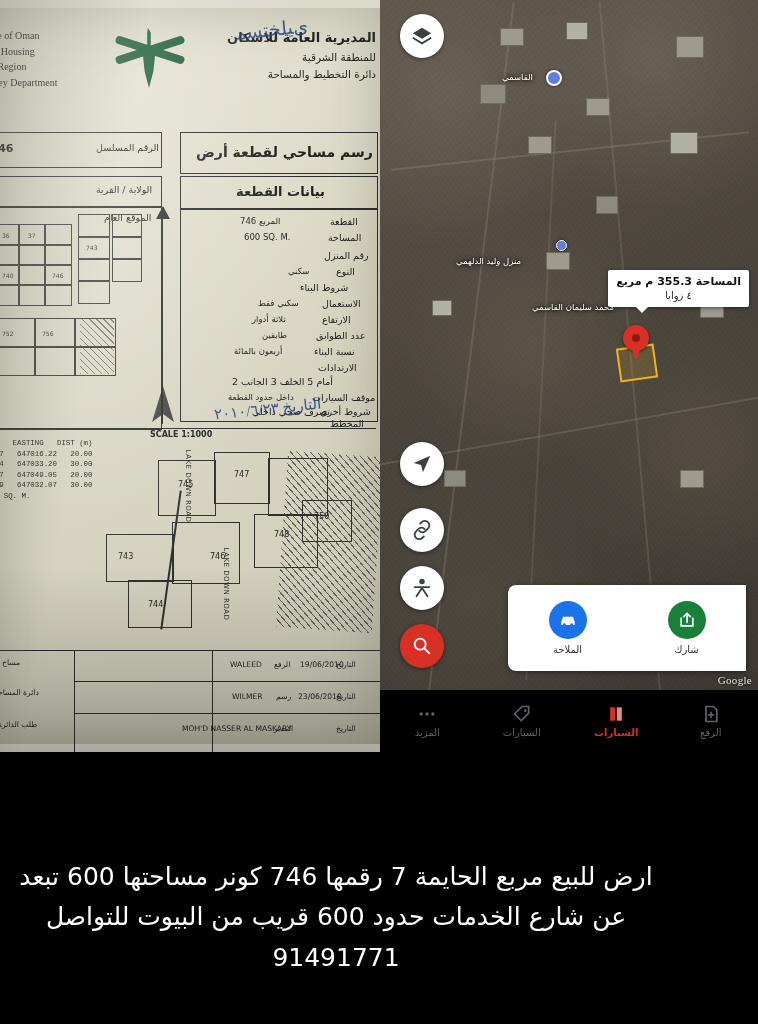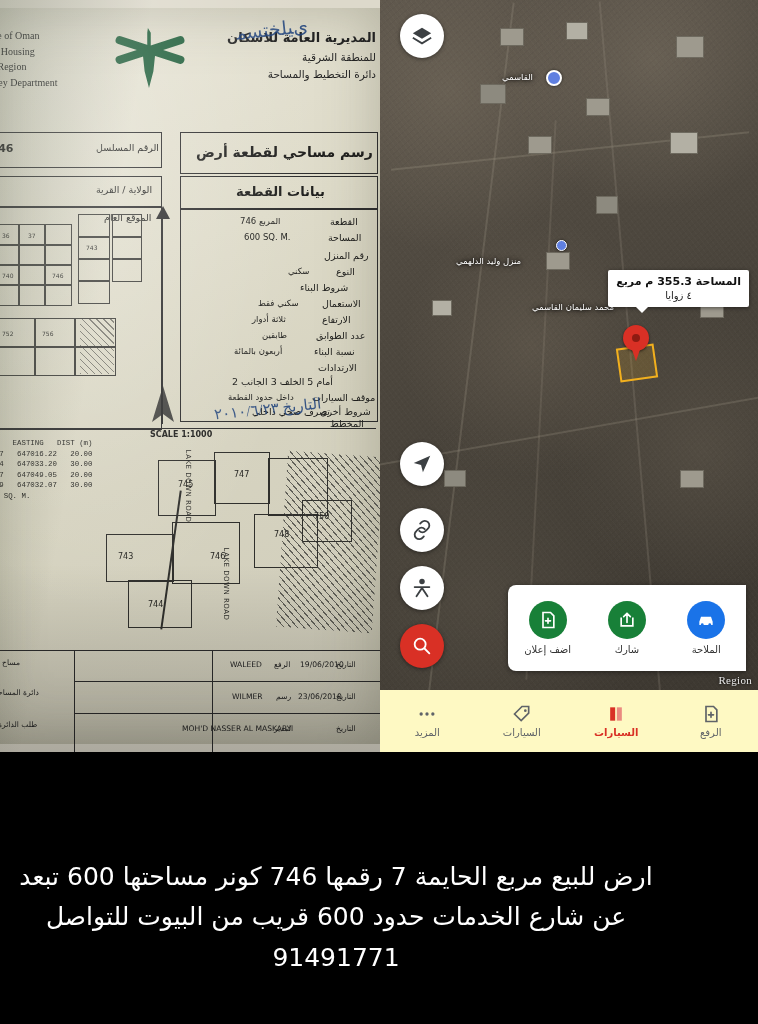--- a/index.html
+++ b/index.html
@@ -94,21 +94,21 @@
   .circbtn.red{background:#d93025;}
 
   .actionbar{position:absolute;left:128px;top:585px;width:238px;height:86px;background:#fff;border-radius:8px 0 0 8px;
      box-shadow:0 1px 5px rgba(0,0,0,.45);display:flex;justify-content:space-around;align-items:center;}
   .action{display:flex;flex-direction:column;align-items:center;gap:5px;width:72px;}
   .action .ic{width:38px;height:38px;border-radius:50%;display:flex;align-items:center;justify-content:center;}
   .action .cap{font-size:10px;color:#333;direction:rtl;}
 
   .gwm{position:absolute;right:6px;bottom:66px;color:#e9e9e9;font-size:11px;font-family:"Liberation Serif",serif;text-shadow:0 0 3px #000;letter-spacing:.3px;}
 
-  .tabbar{position:absolute;left:0;bottom:0;width:378px;height:62px;background:#fef9c3;display:flex;align-items:center;justify-content:space-around;}
+  .tabbar{position:absolute;left:0;bottom:0;width:378px;height:62px;background:#000000;display:flex;align-items:center;justify-content:space-around;}
   .tab{display:flex;flex-direction:column;align-items:center;gap:3px;width:84px;}
   .tab .tic{height:20px;display:flex;align-items:center;justify-content:center;}
   .tab .tl{font-size:10px;color:#5f6368;direction:rtl;}
   .tab.active .tl{color:#d93025;font-weight:bold;}
 
   
   .caption{position:absolute;left:0;top:752px;width:672px;height:272px;background:#000;
      display:flex;align-items:flex-end;justify-content:center;}
   .caption .inner{width:700px;padding:0 16px 46px;color:#fff;direction:rtl;text-align:center;
      font-size:25px;line-height:1.62;font-family:"DejaVu Sans",sans-serif;}
@@ -353,50 +353,41 @@
       </div>
       <div class="circbtn red" style="left:20px;top:624px;">
         <svg width="22" height="22" viewBox="0 0 24 24">
           <circle cx="10" cy="10" r="6" fill="none" stroke="#fff" stroke-width="2"></circle>
           <path d="M15 15l5 5" stroke="#fff" stroke-width="2" stroke-linecap="round"></path>
         </svg>
       </div>
 
       <div class="actionbar">
         <div class="action">
-          <div class="ic" style="background:#188038;">
-            <svg width="20" height="20" viewBox="0 0 24 24">
-                <path d="M6 3h9l4 4v14H6z" fill="none" stroke="#fff" stroke-width="2"></path>
-                <path d="M12 10v6M9 13h6" stroke="#fff" stroke-width="2" stroke-linecap="round"></path>
-              </svg>
-          </div>
-          <div class="cap">اضف إعلان</div>
-        </div>
-        <div class="action">
-          <div class="ic" style="background:#188038;">
-            <svg width="20" height="20" viewBox="0 0 24 24">
-                <path d="M5 9v10h14V9" fill="none" stroke="#fff" stroke-width="2"></path>
-                <path d="M12 15V4M8 8l4-4 4 4" fill="none" stroke="#fff" stroke-width="2" stroke-linecap="round"></path>
-              </svg>
-          </div>
-          <div class="cap">شارك</div>
-        </div>
-        <div class="action">
           <div class="ic" style="background:#1a73e8;">
             <svg width="20" height="20" viewBox="0 0 24 24">
                 <path d="M4 14l2-6h12l2 6v4H4z" fill="#fff"></path>
                 <circle cx="7.5" cy="17.5" r="1.6" fill="#1a73e8"></circle>
                 <circle cx="16.5" cy="17.5" r="1.6" fill="#1a73e8"></circle>
               </svg>
           </div>
           <div class="cap">الملاحة</div>
         </div>
-      </div>
-
-      <div class="gwm">Region</div>
+        <div class="action">
+          <div class="ic" style="background:#188038;">
+            <svg width="20" height="20" viewBox="0 0 24 24">
+                <path d="M5 9v10h14V9" fill="none" stroke="#fff" stroke-width="2"></path>
+                <path d="M12 15V4M8 8l4-4 4 4" fill="none" stroke="#fff" stroke-width="2" stroke-linecap="round"></path>
+              </svg>
+          </div>
+          <div class="cap">شارك</div>
+        </div>
+      </div>
+
+      <div class="gwm">Google</div>
 
       <div class="tabbar">
         <div class="tab">
           <div class="tic">
             <svg width="20" height="20" viewBox="0 0 24 24">
                 <circle cx="5" cy="12" r="2" fill="#5f6368"></circle>
                 <circle cx="12" cy="12" r="2" fill="#5f6368"></circle>
                 <circle cx="19" cy="12" r="2" fill="#5f6368"></circle>
               </svg>
           </div>

